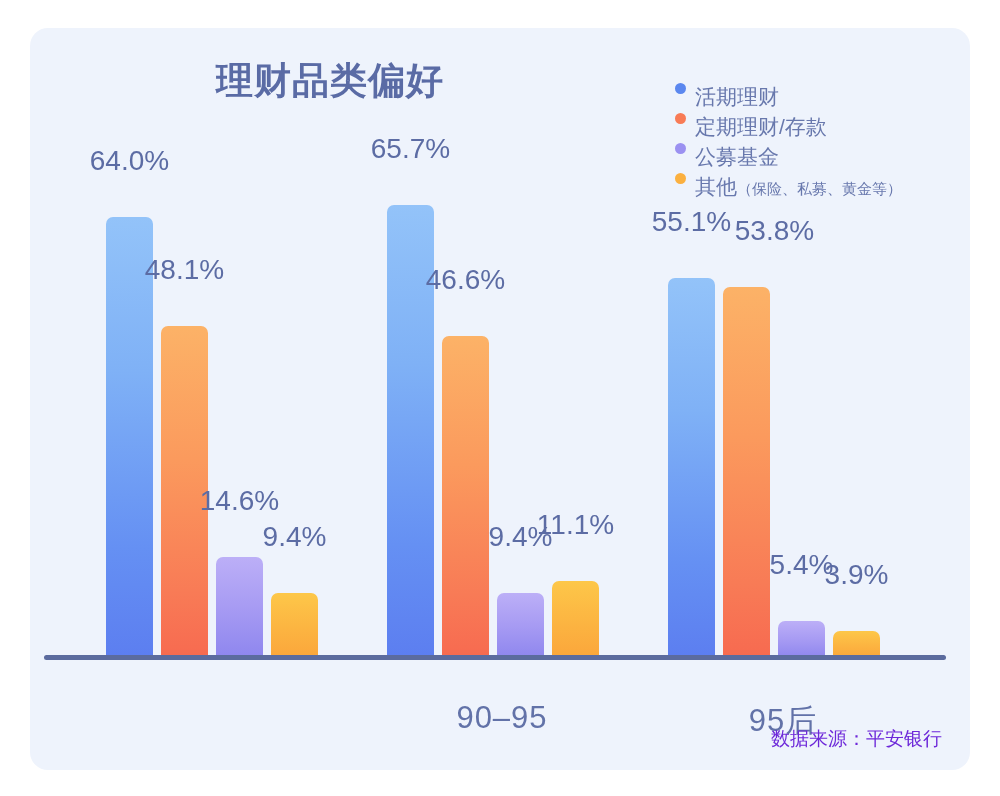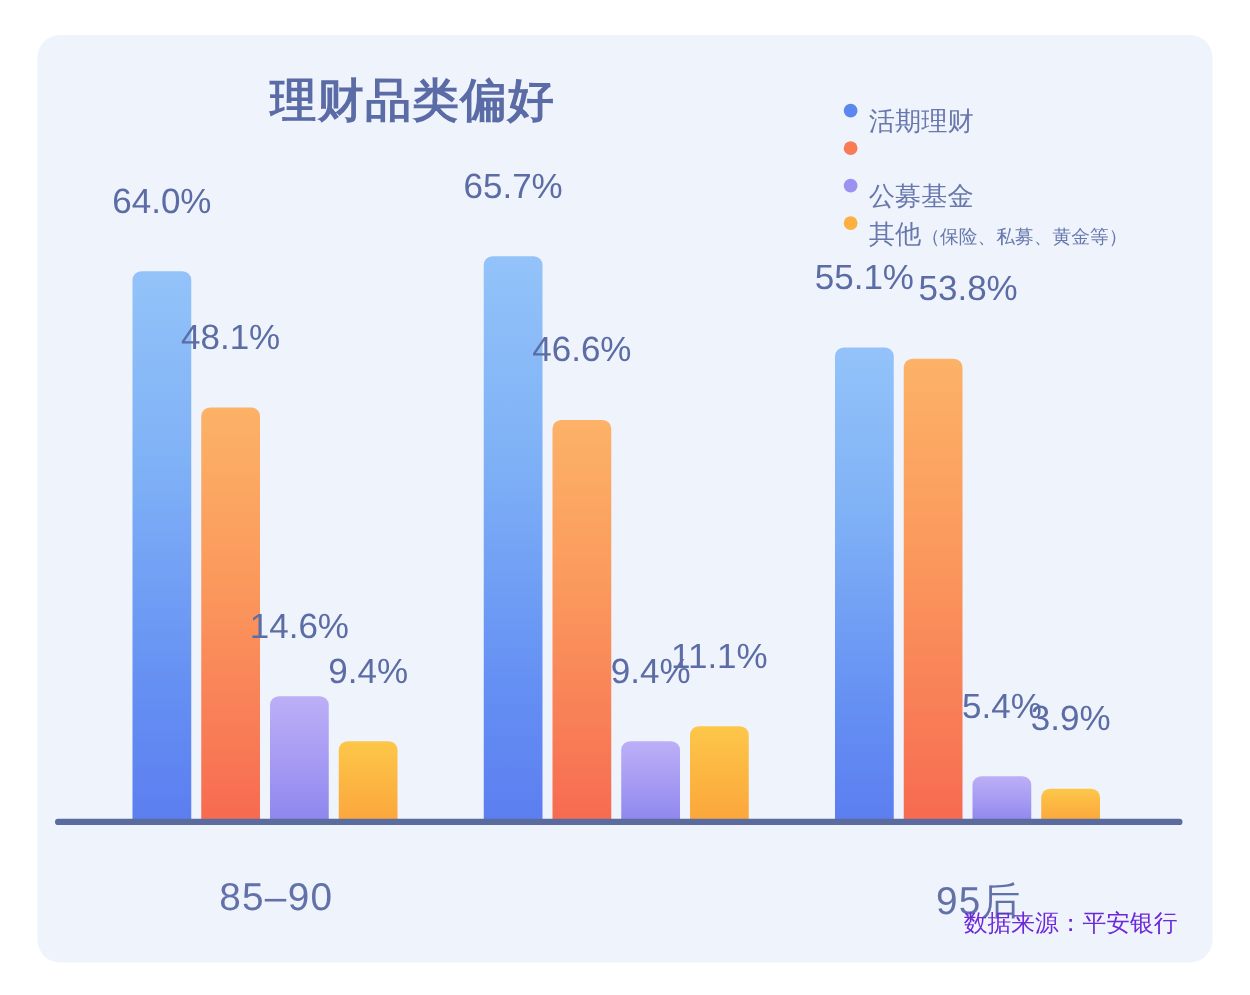--- a/index.html
+++ b/index.html
@@ -152,20 +152,21 @@
 
   <div id="chart-title">理财品类偏好</div>
 
   <div id="legend">
     <div class="legend-item">
       <span class="legend-dot" style="background:#5b87ef"></span>
       <span class="legend-label">活期理财</span>
     </div>
     <div class="legend-item">
       <span class="legend-dot" style="background:#f87b56"></span>
+      <span class="legend-label">定期理财/存款</span>
     </div>
     <div class="legend-item">
       <span class="legend-dot" style="background:#9b91f1"></span>
       <span class="legend-label">公募基金</span>
     </div>
     <div class="legend-item">
       <span class="legend-dot" style="background:#fbb040"></span>
       <span class="legend-label"><span>其他</span><span class="small">（保险、私募、黄金等）</span></span>
     </div>
   </div>
@@ -232,18 +233,18 @@
           <div class="bar-label" style="bottom:67px;">3.9%</div>
           <div class="bar s3" style="height:27px;"></div>
         </div>
       </div>
     </div>
 
   </div>
 
   <div id="baseline"></div>
 
-  <div class="cat-label" style="left:76px; width:230px;">85–90</div>
+  <div class="cat-label" style="left:357px; width:230px;">90–95</div>
   <div class="cat-label" style="left:638px; width:230px;">95后</div>
 
   <div id="source">数据来源：平安银行</div>
 
 </div>
 
 </body></html>

